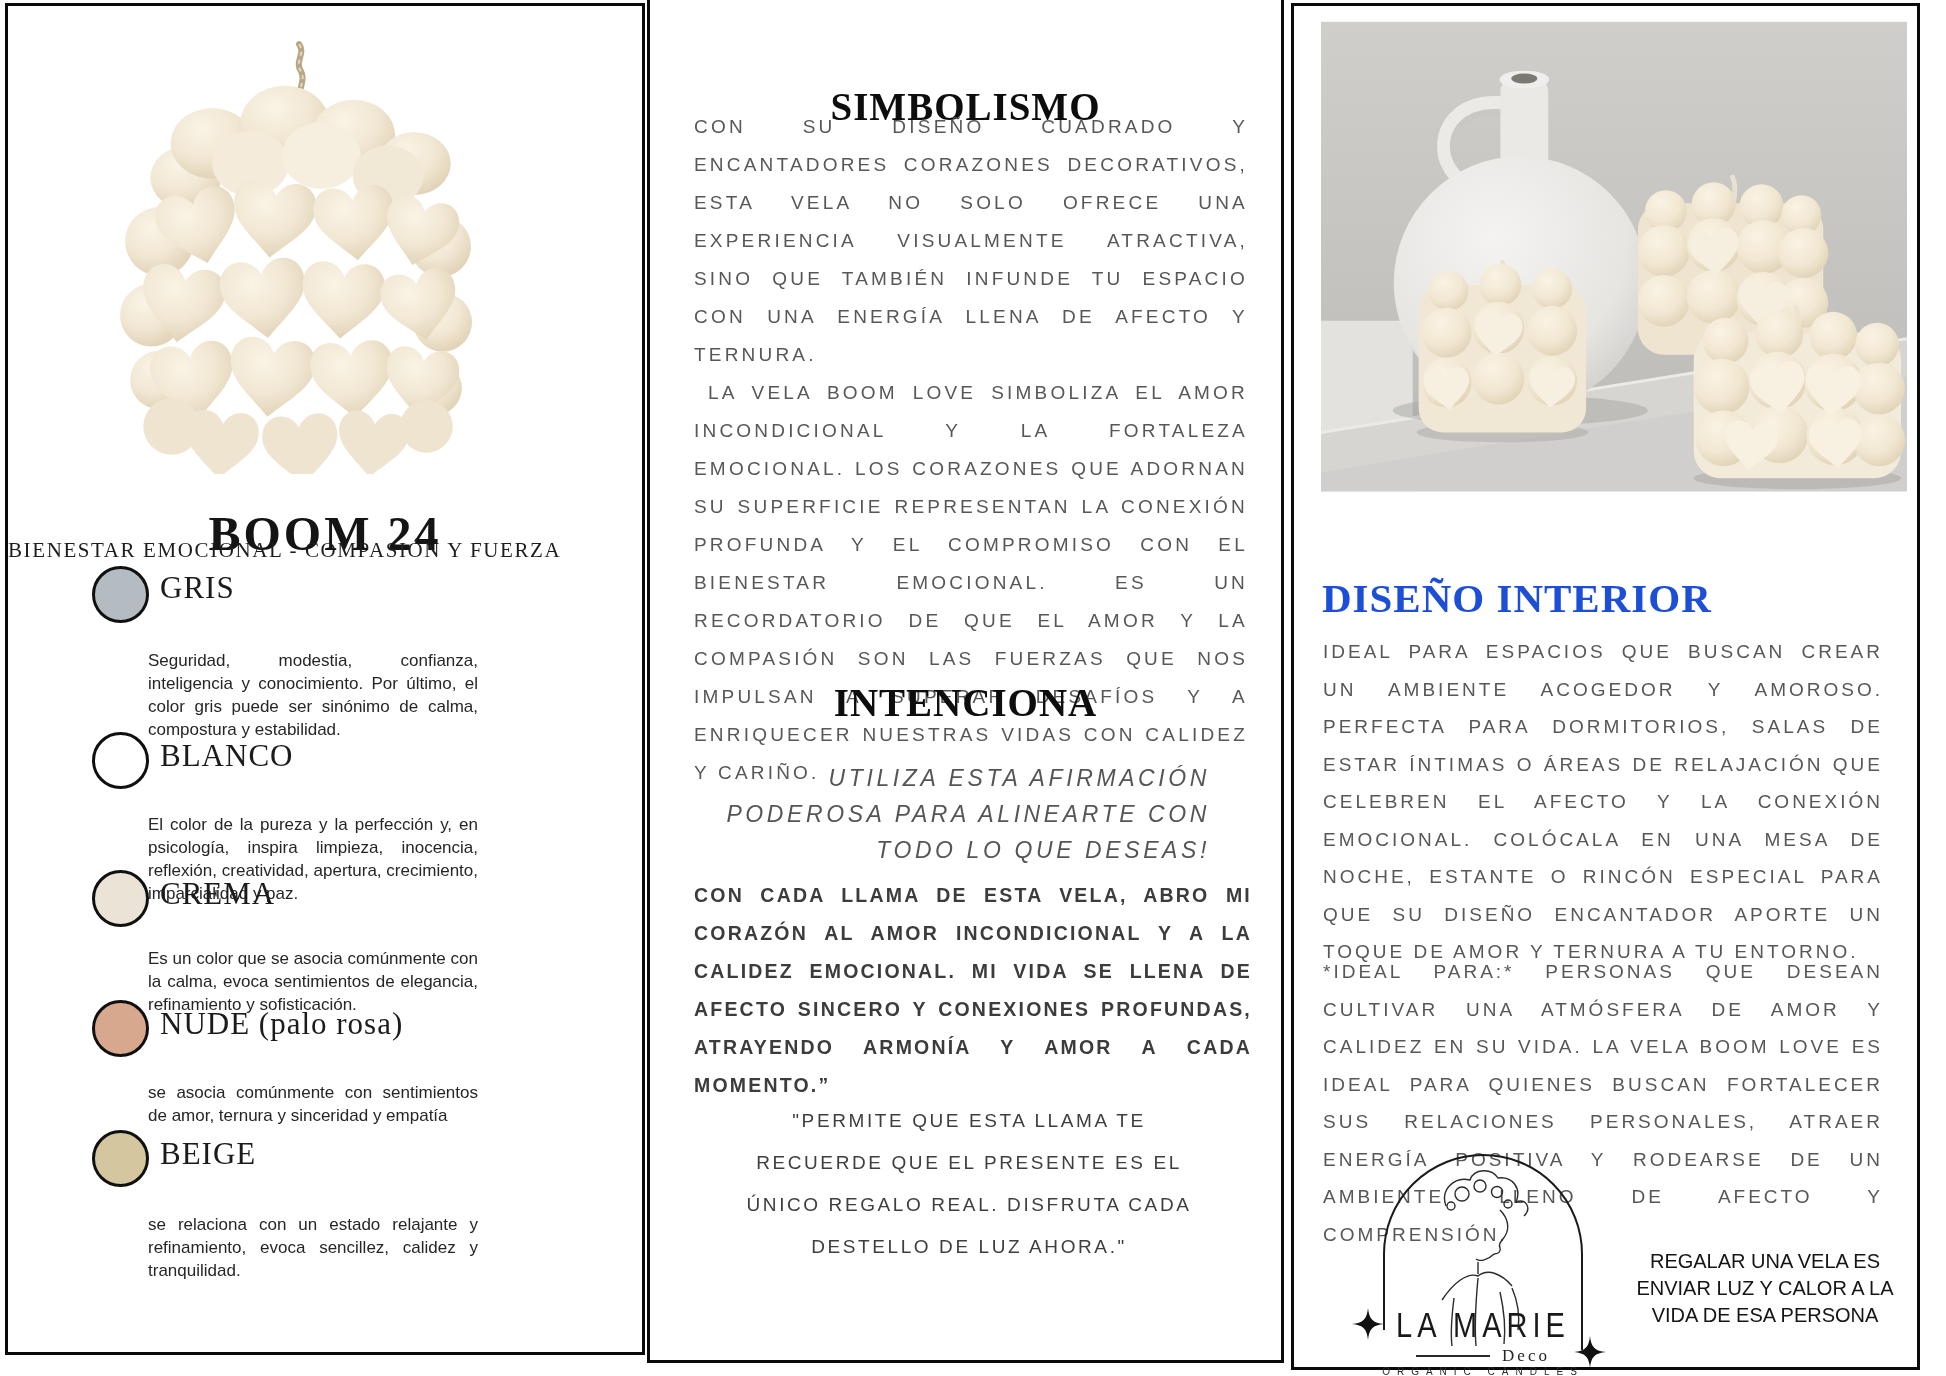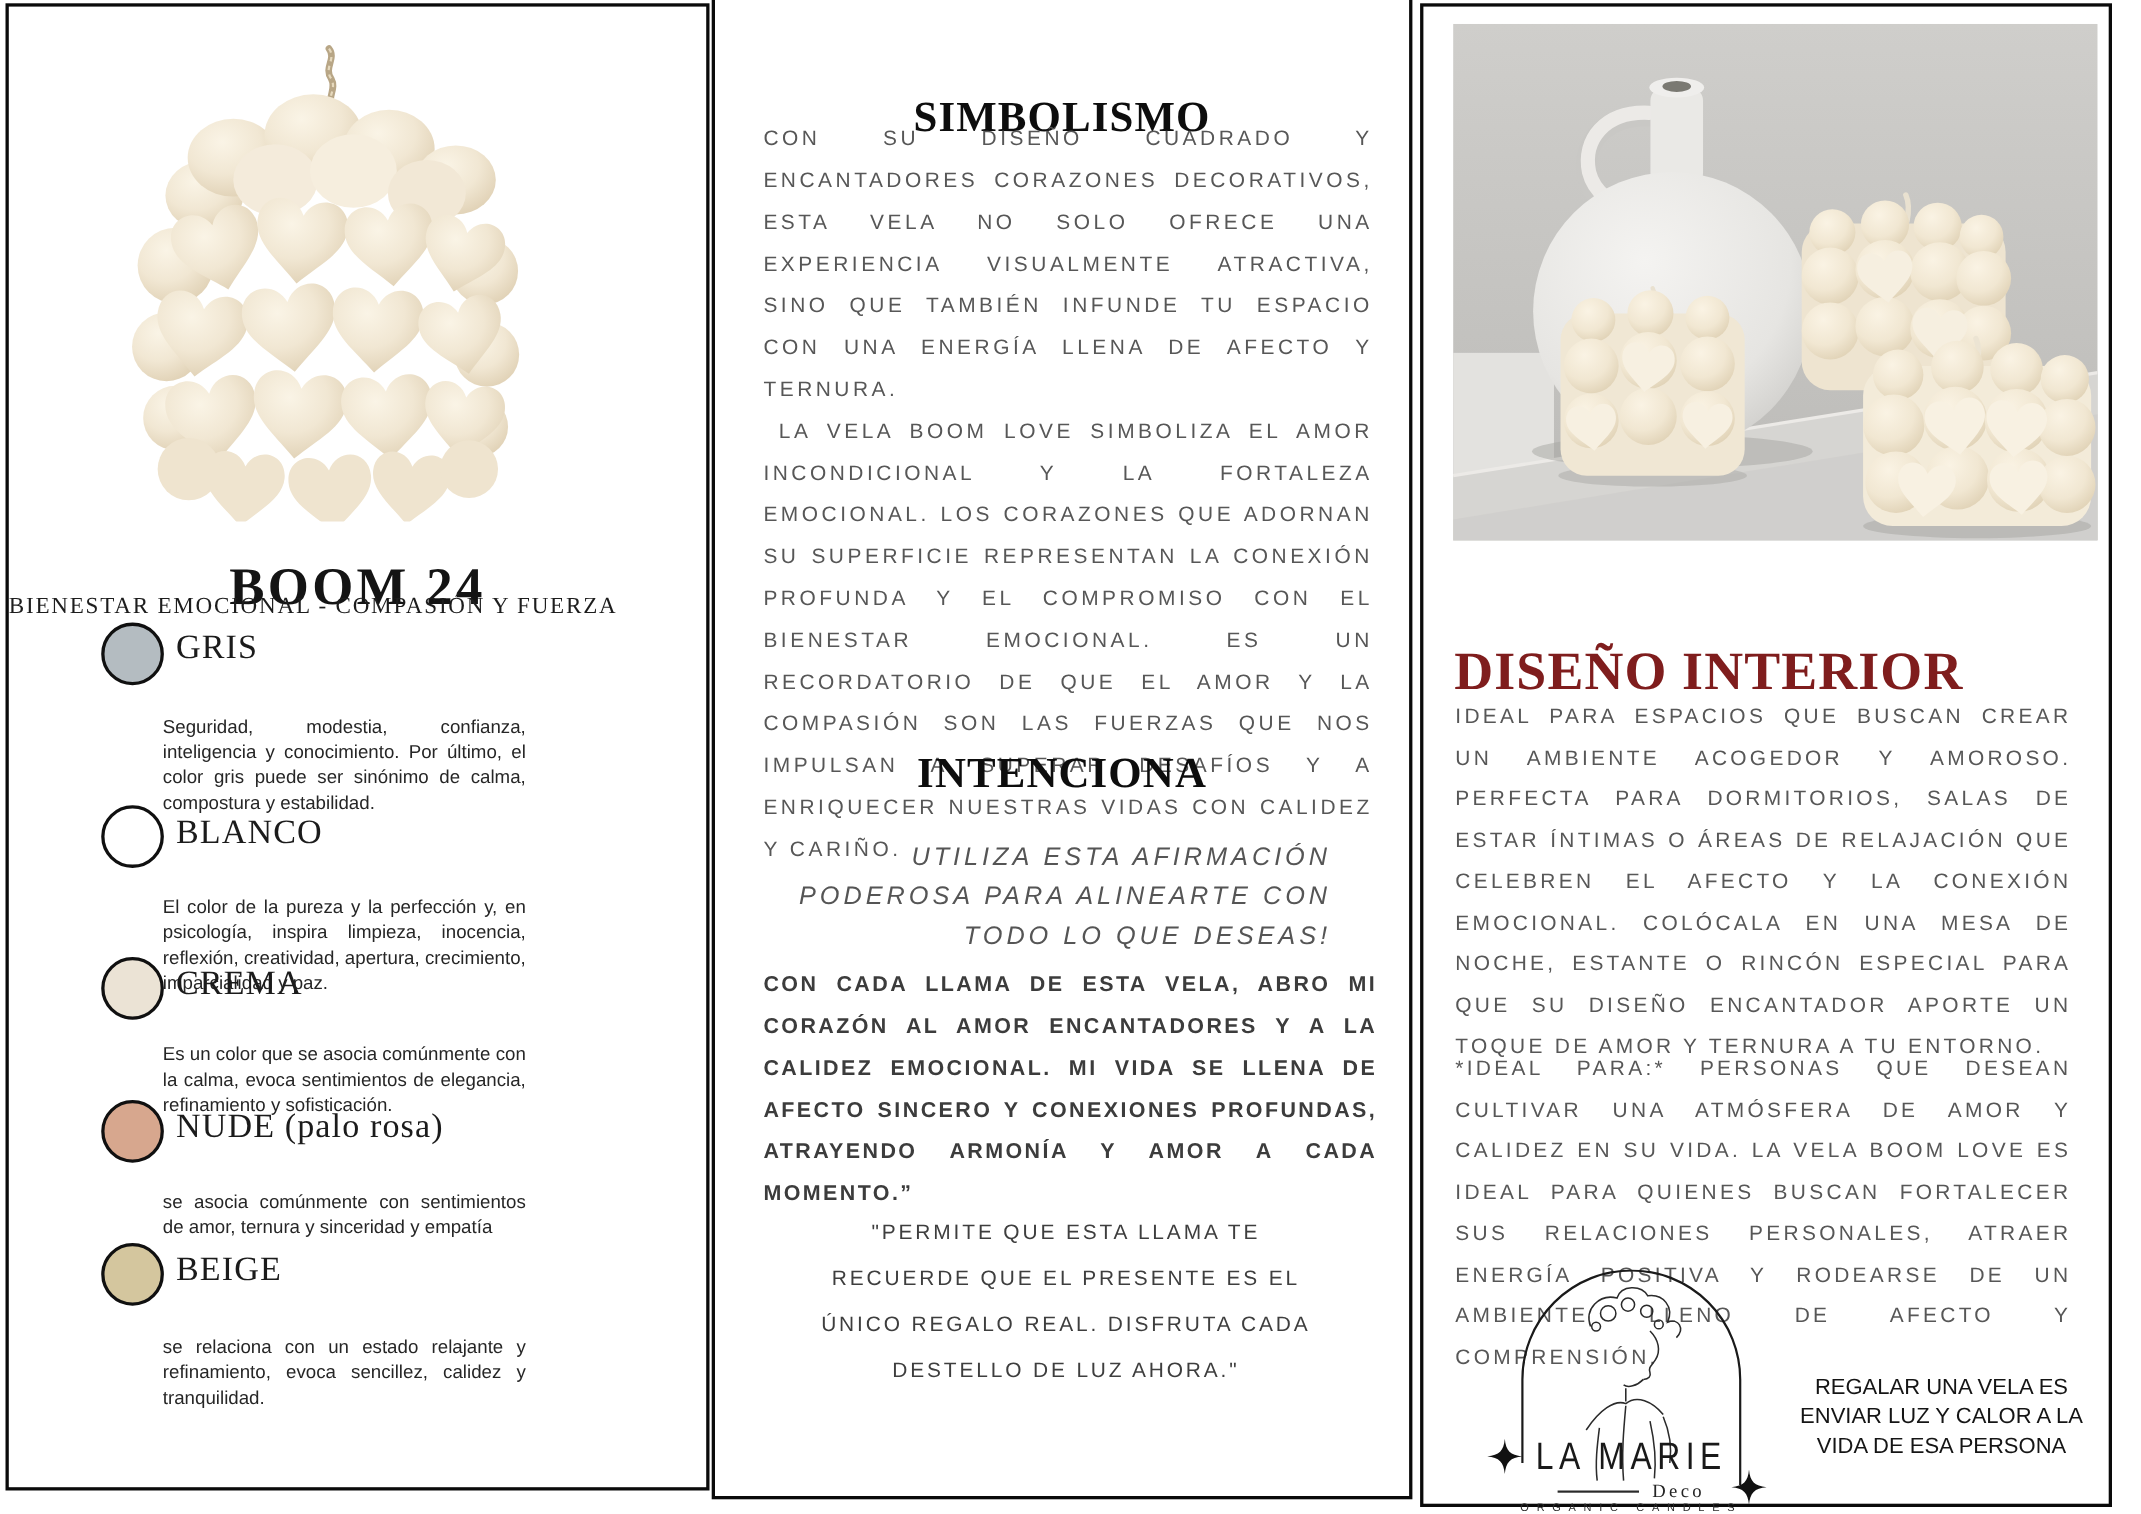--- a/index.html
+++ b/index.html
@@ -34,22 +34,22 @@
   .mid-note{position:absolute;left:72px;width:488px;font-size:23px;font-style:italic;
       letter-spacing:3.6px;line-height:36px;color:#555;text-align:right;}
   .mid-affirm{position:absolute;left:44px;width:558px;font-size:19.5px;font-weight:700;
       letter-spacing:2.2px;line-height:38px;color:#3c3c3c;text-align:justify;}
   .mid-quote{position:absolute;left:86px;width:466px;font-size:19px;letter-spacing:2.6px;
       line-height:42px;color:#3e3e3e;text-align:center;}
 
   
   .room-photo{position:absolute;left:27px;top:15px;width:586px;height:471px;}
   .right-h{position:absolute;left:28px;top:534px;
-      font-family:"Liberation Serif",serif;font-weight:700;font-size:49px;
-      letter-spacing:1px;color:#7f1d1d;}
+      font-family:"Liberation Serif",serif;font-weight:700;font-size:41px;
+      letter-spacing:1px;color:#1d4ed8;}
   .right-body{position:absolute;left:29px;width:560px;font-size:19px;line-height:37.5px;
       letter-spacing:3px;color:#575757;text-align:justify;}
   .logo-box{position:absolute;left:56px;top:1148px;width:266px;height:216px;}
   .logo-art{position:absolute;left:0;top:0;width:100%;height:100%;}
   .logo-name{position:absolute;left:0;top:155px;width:100%;text-align:center;
       font-size:29px;letter-spacing:5px;color:#191919;transform:scaleY(1.2);}
   .logo-deco-row{position:absolute;left:38px;top:192px;width:190px;display:flex;
       align-items:center;justify-content:center;gap:12px;}
   .logo-deco-line{width:74px;border-top:2px solid #2a2a2a;}
   .logo-deco{font-family:"Liberation Serif",serif;font-size:17px;letter-spacing:3px;color:#242424;}
@@ -143,21 +143,21 @@
   </section>
 
   <section class="panel panel-mid">
     <h2 class="mid-h" style="top:52px">SIMBOLISMO</h2>
     <div class="mid-body" style="top:108px">
       <p>CON SU DISEÑO CUADRADO Y ENCANTADORES CORAZONES DECORATIVOS, ESTA VELA NO SOLO OFRECE UNA EXPERIENCIA VISUALMENTE ATRACTIVA, SINO QUE TAMBIÉN INFUNDE TU ESPACIO CON UNA ENERGÍA LLENA DE AFECTO Y TERNURA.</p>
       <p>LA VELA BOOM LOVE SIMBOLIZA EL AMOR INCONDICIONAL Y LA FORTALEZA EMOCIONAL. LOS CORAZONES QUE ADORNAN SU SUPERFICIE REPRESENTAN LA CONEXIÓN PROFUNDA Y EL COMPROMISO CON EL BIENESTAR EMOCIONAL. ES UN RECORDATORIO DE QUE EL AMOR Y LA COMPASIÓN SON LAS FUERZAS QUE NOS IMPULSAN A SUPERAR DESAFÍOS Y A ENRIQUECER NUESTRAS VIDAS CON CALIDEZ Y CARIÑO.</p>
     </div>
     <h2 class="mid-h" style="top:648px">INTENCIONA</h2>
     <div class="mid-note" style="top:760px">UTILIZA ESTA AFIRMACIÓN PODEROSA PARA ALINEARTE CON TODO LO QUE DESEAS!</div>
-    <div class="mid-affirm" style="top:876px">CON CADA LLAMA DE ESTA VELA, ABRO MI CORAZÓN AL AMOR ENCANTADORES Y A LA CALIDEZ EMOCIONAL. MI VIDA SE LLENA DE AFECTO SINCERO Y CONEXIONES PROFUNDAS, ATRAYENDO ARMONÍA Y AMOR A CADA MOMENTO.”</div>
+    <div class="mid-affirm" style="top:876px">CON CADA LLAMA DE ESTA VELA, ABRO MI CORAZÓN AL AMOR INCONDICIONAL Y A LA CALIDEZ EMOCIONAL. MI VIDA SE LLENA DE AFECTO SINCERO Y CONEXIONES PROFUNDAS, ATRAYENDO ARMONÍA Y AMOR A CADA MOMENTO.”</div>
     <div class="mid-quote" style="top:1100px">"PERMITE QUE ESTA LLAMA TE RECUERDE QUE EL PRESENTE ES EL ÚNICO REGALO REAL. DISFRUTA CADA DESTELLO DE LUZ AHORA."</div>
   </section>
 
   <section class="panel panel-right">
 
     <svg class="room-photo" viewBox="0 0 588 471">
       <defs>
         <linearGradient id="wall" x1="0" y1="0" x2="0" y2="1">
           <stop offset="0%" stop-color="#cfcecb"></stop>
             <stop offset="100%" stop-color="#bbbab7"></stop>

